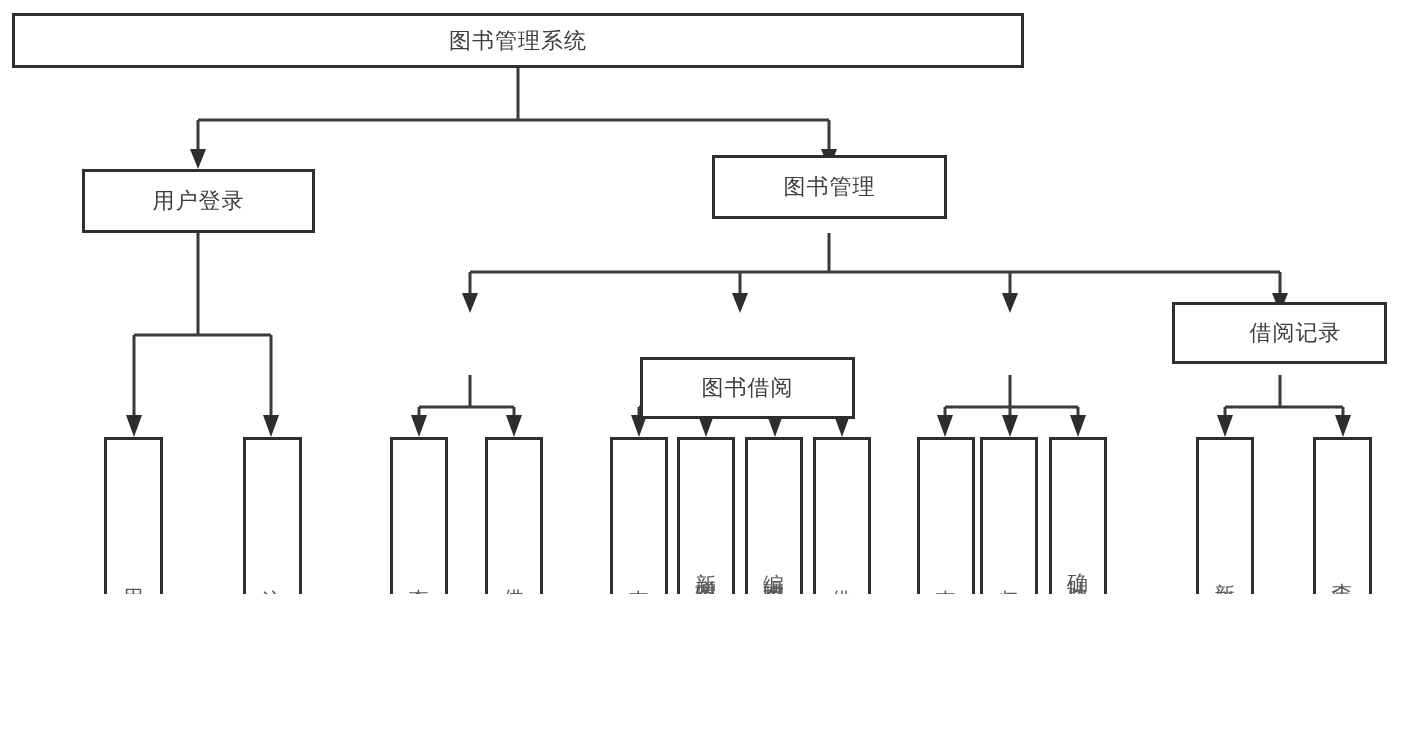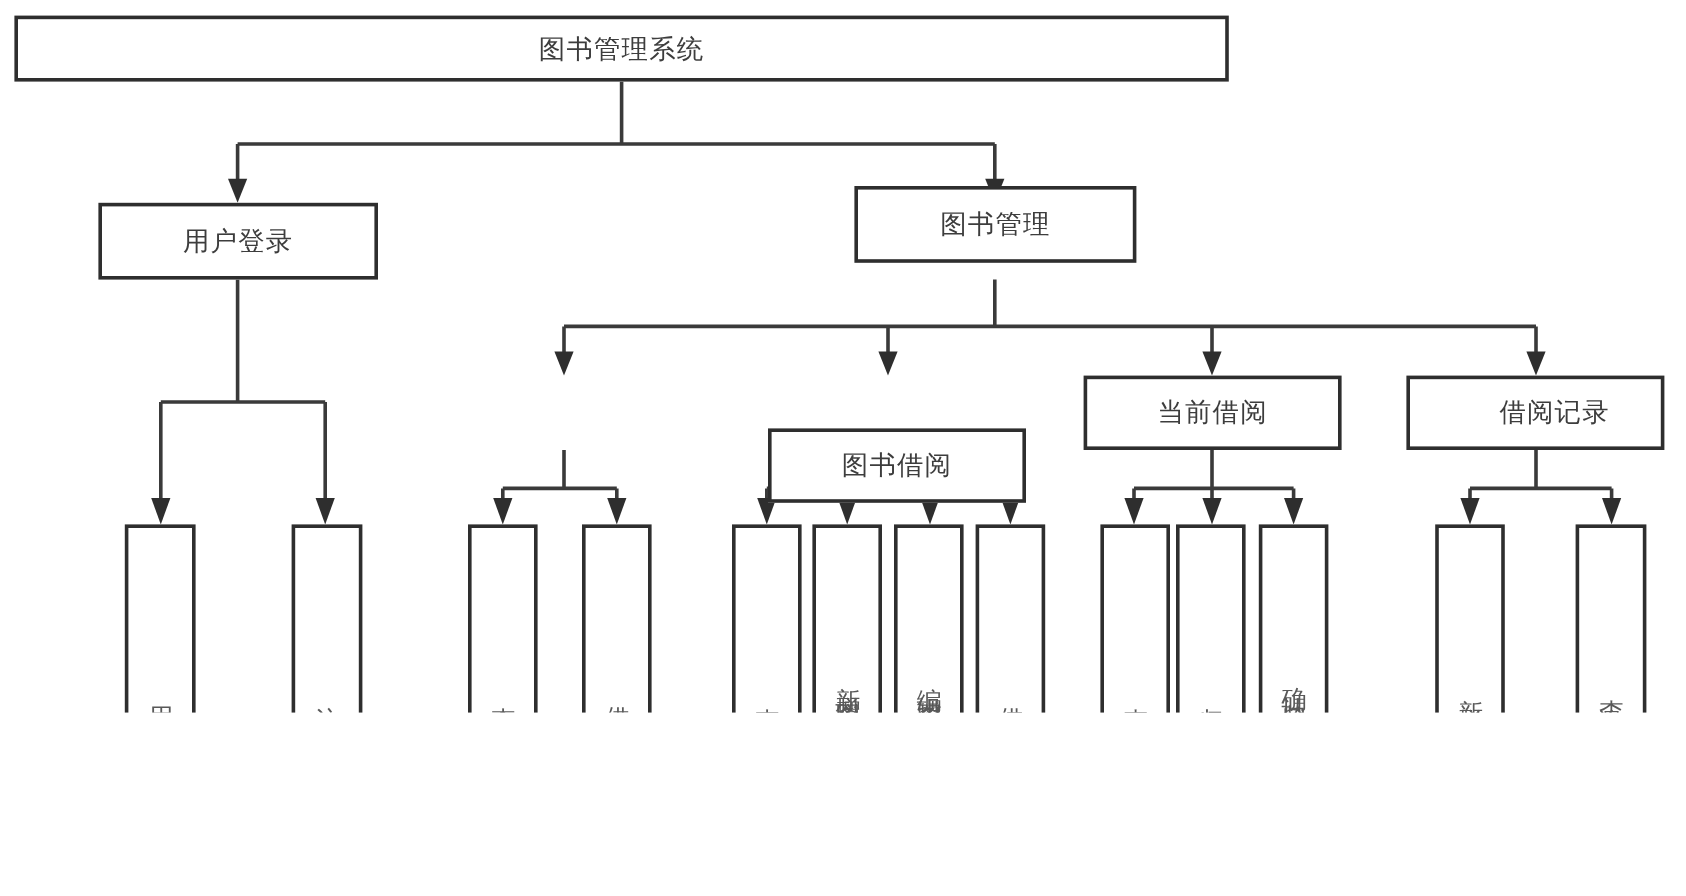--- a/index.html
+++ b/index.html
@@ -82,24 +82,21 @@
   <div class="hbox" style="left:82px; top:169px; width:233px; height:64px;">
     <span>用户登录</span>
   </div>
   <div class="hbox" style="left:712px; top:155px; width:235px; height:64px;">
     <span>图书管理</span>
   </div>
 
   <div class="hbox" style="left:640px; top:313px; width:215px; height:62px;margin-top:44px;">
     <span>图书借阅</span>
   </div>
-  <div class="hbox" style="left:903px; top:313px; width:215px; height:62px;">
-    <span>当前借阅</span>
-  </div>
-  <div class="hbox" style="left:1172px; top:313px; width:215px; height:62px;padding-left:32px;">
+  <div class="hbox" style="left:1172px; top:302px; width:215px; height:62px;padding-left:32px;">
     <span>借阅记录</span>
   </div>
 
   <div class="vbox" style="left:104px; top:437px; width:59px; height:298px;">
     <span>用户登录</span>
   </div>
   <div class="vbox" style="left:243px; top:437px; width:59px; height:298px;">
     <span>注销登录</span>
   </div>
 

